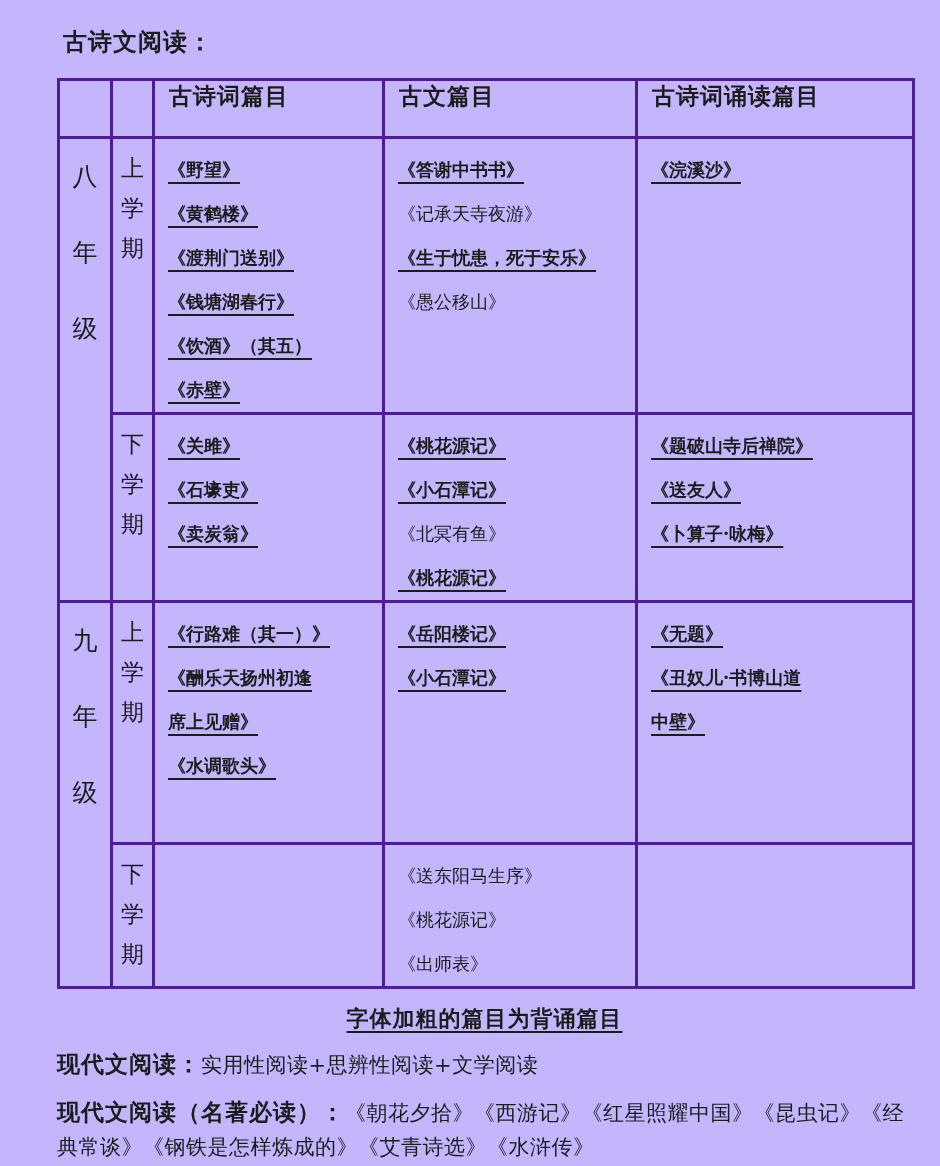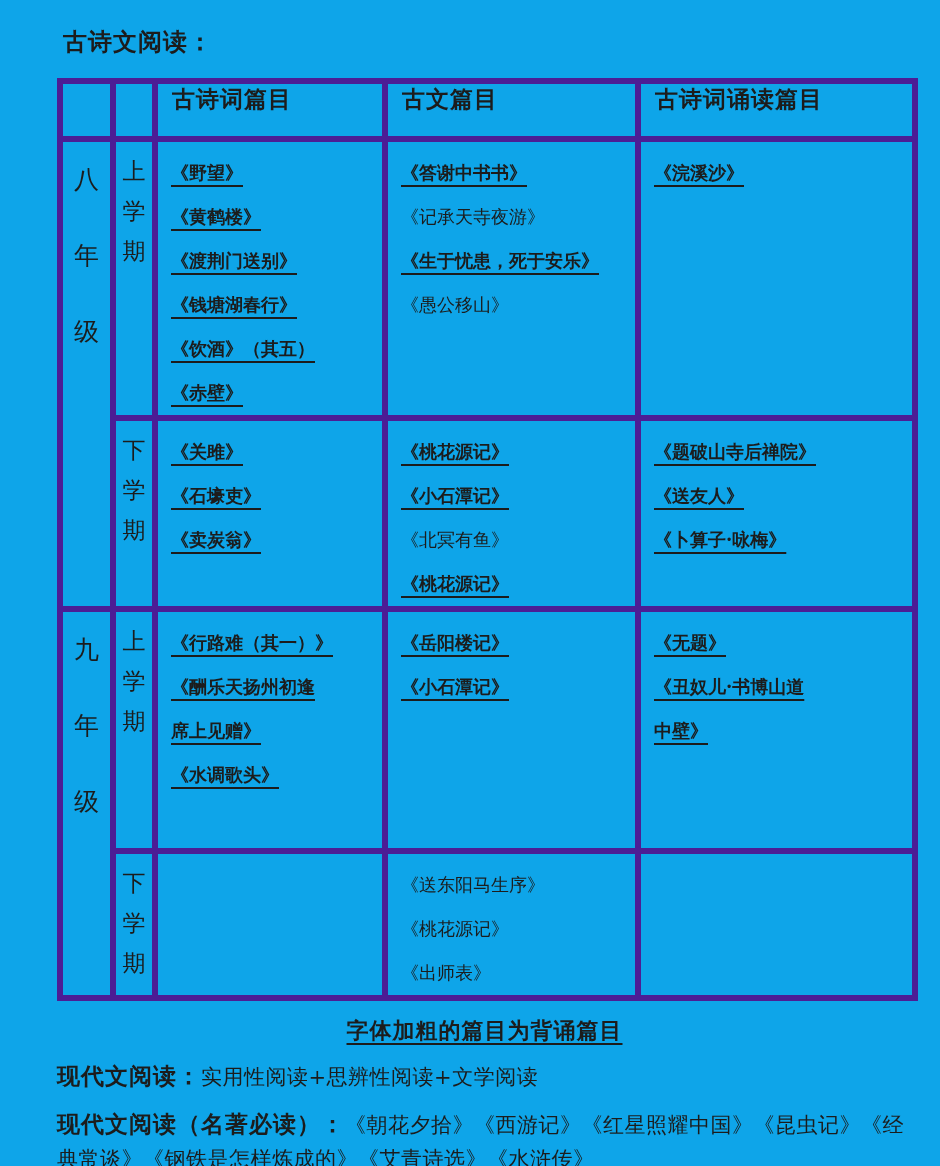--- a/index.html
+++ b/index.html
@@ -5,38 +5,38 @@
   * { margin: 0; padding: 0; box-sizing: border-box; }
   html, body { background: #f6f6f6; }
   body {
     width: 940px; height: 1166px;
     font-family: "DejaVu Sans", sans-serif;
     color: #1c1c1c;
     overflow: hidden;
   }
   .page {
     width: 940px; height: 1166px;
-    background: #0ea5e9;
+    background: #c4b5fd;
     padding: 26px 28px 0 57px;
   }
   .doc-title {
     font-size: 24px;
     font-weight: bold;
     letter-spacing: 1px;
     margin: 0 0 20px 6px;
     font-family: "DejaVu Sans", sans-serif;
   }
   table.main-table {
     border-collapse: collapse;
     table-layout: fixed;
     width: 855px;
     border: 2px solid #3c3c3c;
   }
   table.main-table td, table.main-table th {
-    border: 6px solid #4c1d95;
+    border: 3px solid #4c1d95;
     vertical-align: top;
     overflow: hidden;
     margin-left: 12px;
   }
   tr.header-row { height: 58px; }
   tr.row-g8-s1 { height: 270px; }
   tr.row-g8-s2 { height: 173px; }
   tr.row-g9-s1 { height: 242px; }
   tr.row-g9-s2 { height: 130px; }
   th.col-header {

